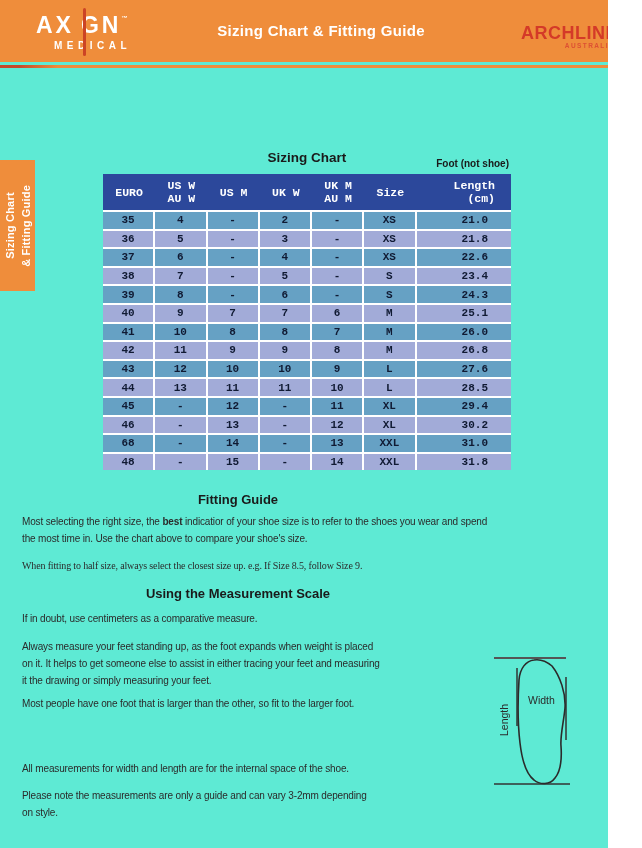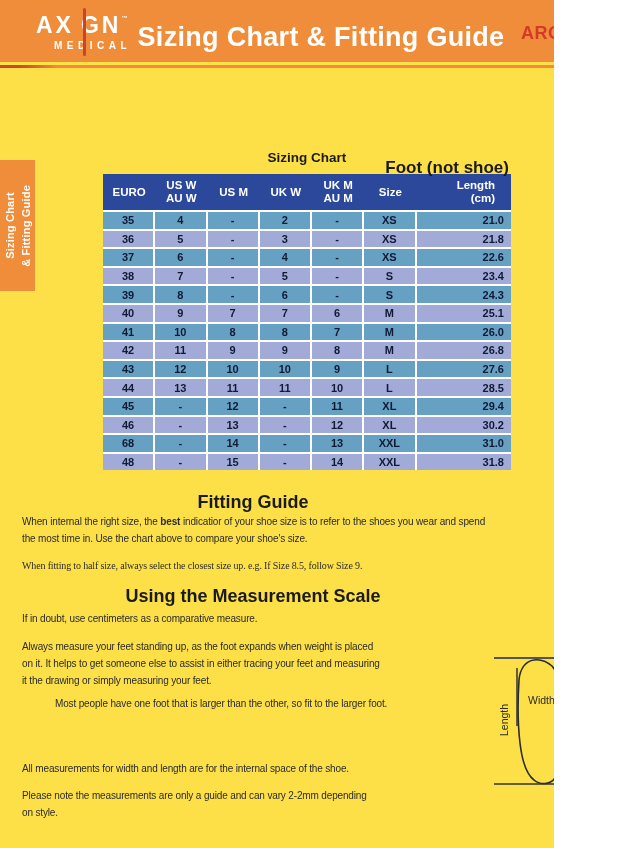--- a/index.html
+++ b/index.html
@@ -1,61 +1,61 @@
 <!DOCTYPE html>
 <html><head>
 <meta charset="utf-8">
 <style>
   html,body{margin:0;padding:0;background:#fff;}
-  .page{position:relative;width:554px;height:848px;background:#fde047;overflow:hidden;
+  .page{position:relative;width:608px;height:848px;background:#5eead4;overflow:hidden;
         font-family:"Liberation Sans",sans-serif;color:#2b2b2b;}
 
   
   .header{position:absolute;left:0;top:0;width:642px;height:62px;background:#ef8d3b;}
   .axign{position:absolute;left:36px;top:12px;width:100px;height:44px;color:#fff;}
   .axign-top{display:flex;align-items:flex-start;font-size:23px;font-weight:bold;letter-spacing:3px;line-height:26px;}
   .axign-gap{width:7px;}
   .axign-tm{font-size:6px;line-height:8px;margin-top:2px;}
   .axign-sub{font-size:10px;font-weight:bold;letter-spacing:4.5px;margin-top:2px;margin-left:18px;}
   .axign-bar{position:absolute;left:47px;top:-4px;width:2.5px;height:48px;background:#cc4425;border-radius:2px;}
   .page-title{position:absolute;left:0;right:0;top:22px;text-align:center;color:#fff;
-              font-size:27px;font-weight:bold;letter-spacing:0.3px;}
+              font-size:15px;font-weight:bold;letter-spacing:0.3px;}
   .archline{position:absolute;right:18px;top:24px;text-align:right;line-height:1;}
   .archline-name{font-size:18px;font-weight:bold;letter-spacing:0.5px;color:#d43a28;}
   .archline-tm{font-size:6px;vertical-align:top;color:#d43a28;}
   .archline-sub{font-size:6.5px;font-weight:bold;letter-spacing:1.4px;color:#dd5033;margin-top:1px;padding-right:9px;}
 
   .header-rule{position:absolute;left:0;top:65px;width:642px;height:3px;
                background:linear-gradient(to right,#c44a2a 0%,#c44a2a 3%,#ef8d3b 9%,#ef8d3b 100%);}
 
   
   .side-tab{position:absolute;left:0;top:160px;width:35px;height:131px;background:#ef8d3b;
             display:flex;align-items:center;justify-content:center;}
   .side-tab-text{writing-mode:vertical-rl;transform:rotate(180deg);color:#fff;font-weight:bold;
                  font-size:11px;line-height:16px;text-align:center;letter-spacing:0.2px;}
   .side-tab-text span{display:block;}
 
   
   .table-wrap{position:absolute;left:103px;top:150px;width:408px;}
   .sizing-title{text-align:center;font-size:13.5px;font-weight:bold;color:#1a1a1a;}
-  .foot-note{position:absolute;right:2px;top:8px;font-size:17px;font-weight:bold;color:#1a1a1a;}
-  table.size-table{margin-top:9px;width:408px;border-collapse:separate;border-spacing:0;table-layout:fixed;}
+  .foot-note{position:absolute;right:2px;top:8px;font-size:10px;font-weight:bold;color:#1a1a1a;}
+  table.size-table{margin-top:9px;width:408px;border-collapse:separate;border-spacing:0;table-layout:fixed;font-family:Liberation Mono, monospace;}
   .size-table th{background:#2c489b;color:#fff;font-size:11.5px;font-weight:bold;text-align:center;
                  white-space:pre-line;line-height:13px;height:36px;padding:0;vertical-align:middle;}
   .size-table th:last-child{text-align:right;padding-right:16px;}
   .size-table td{font-size:11px;font-weight:bold;color:#101a33;text-align:center;height:16.6px;
                  padding:0;border-top:2px solid #fff;line-height:16px;}
   .size-table td:not(:last-child){border-right:2px solid #fff;}
-  .size-table td:last-child{text-align:right;padding-right:7px;}
+  .size-table td:last-child{text-align:right;padding-right:23px;}
   .size-table tr.alt1 td{background:#66a1c4;margin-top:21px;}
   .size-table tr.alt2 td{background:#a2abd8;}
 
   
-  .sec-heading{position:absolute;left:22px;width:462px;text-align:center;
-               font-size:18px;font-weight:bold;color:#1a1a1a;}
+  .sec-heading{position:absolute;left:7px;width:462px;text-align:center;
+               font-size:13px;font-weight:bold;color:#1a1a1a;}
   .para{position:absolute;left:22px;font-size:10px;line-height:17px;letter-spacing:-0.15px;
         white-space:pre-line;color:#2b2b2b;}
   .para b{font-weight:bold;}
 
   
   .foot-diagram{position:absolute;left:490px;top:648px;width:152px;height:150px;}
 </style>
 </head>
 <body>
 
@@ -241,32 +241,32 @@
             <td>-</td>
             <td>14</td>
             <td>XXL</td>
             <td>31.8</td>
           </tr>
         </tbody>
     </table>
   </div>
 
   <div class="sec-heading" style="top:492px;">Fitting Guide</div>
-  <div class="para" style="top:513px;"><span>When internal the right size, the </span><b>best</b><span> indicatior of your shoe size is to refer to the shoes you wear and spend
+  <div class="para" style="top:513px;"><span>Most selecting the right size, the </span><b>best</b><span> indicatior of your shoe size is to refer to the shoes you wear and spend
 the most time in. Use the chart above to compare your shoe's size.</span></div>
   <div class="para" style="top:557px;font-family:Liberation Serif, serif;">When fitting to half size, always select the closest size up. e.g. If Size 8.5, follow Size 9.</div>
 
   <div class="sec-heading" style="top:586px;">Using the Measurement Scale</div>
   <div class="para" style="top:610px;">If in doubt, use centimeters as a comparative measure.</div>
   <div class="para" style="top:638px;">Always measure your feet standing up, as the foot expands when weight is placed
 on it. It helps to get someone else to assist in either tracing your feet and measuring
 it the drawing or simply measuring your feet.</div>
-  <div class="para" style="top:695px;margin-left:33px;">Most people have one foot that is larger than the other, so fit to the larger foot.</div>
+  <div class="para" style="top:695px;">Most people have one foot that is larger than the other, so fit to the larger foot.</div>
   <div class="para" style="top:760px;">All measurements for width and length are for the internal space of the shoe.</div>
-  <div class="para" style="top:787px;">Please note the measurements are only a guide and can vary 2-2mm depending
+  <div class="para" style="top:787px;">Please note the measurements are only a guide and can vary 3-2mm depending
 on style.</div>
 
   <svg class="foot-diagram" viewBox="0 0 152 150" xmlns="http://www.w3.org/2000/svg">
     <line x1="4" y1="10" x2="76" y2="10" stroke="#555" stroke-width="2"></line>
     <line x1="4" y1="136" x2="80" y2="136" stroke="#333" stroke-width="1.5"></line>
     <line x1="27" y1="20" x2="27" y2="78" stroke="#333" stroke-width="1.5"></line>
     <line x1="76" y1="29" x2="76" y2="92" stroke="#333" stroke-width="1.5"></line>
     <path fill="none" stroke="#2b2b2b" stroke-width="1.6" d="M 44 12
          C 36 13, 30 20, 29 32
          C 28 48, 27 70, 30 95

